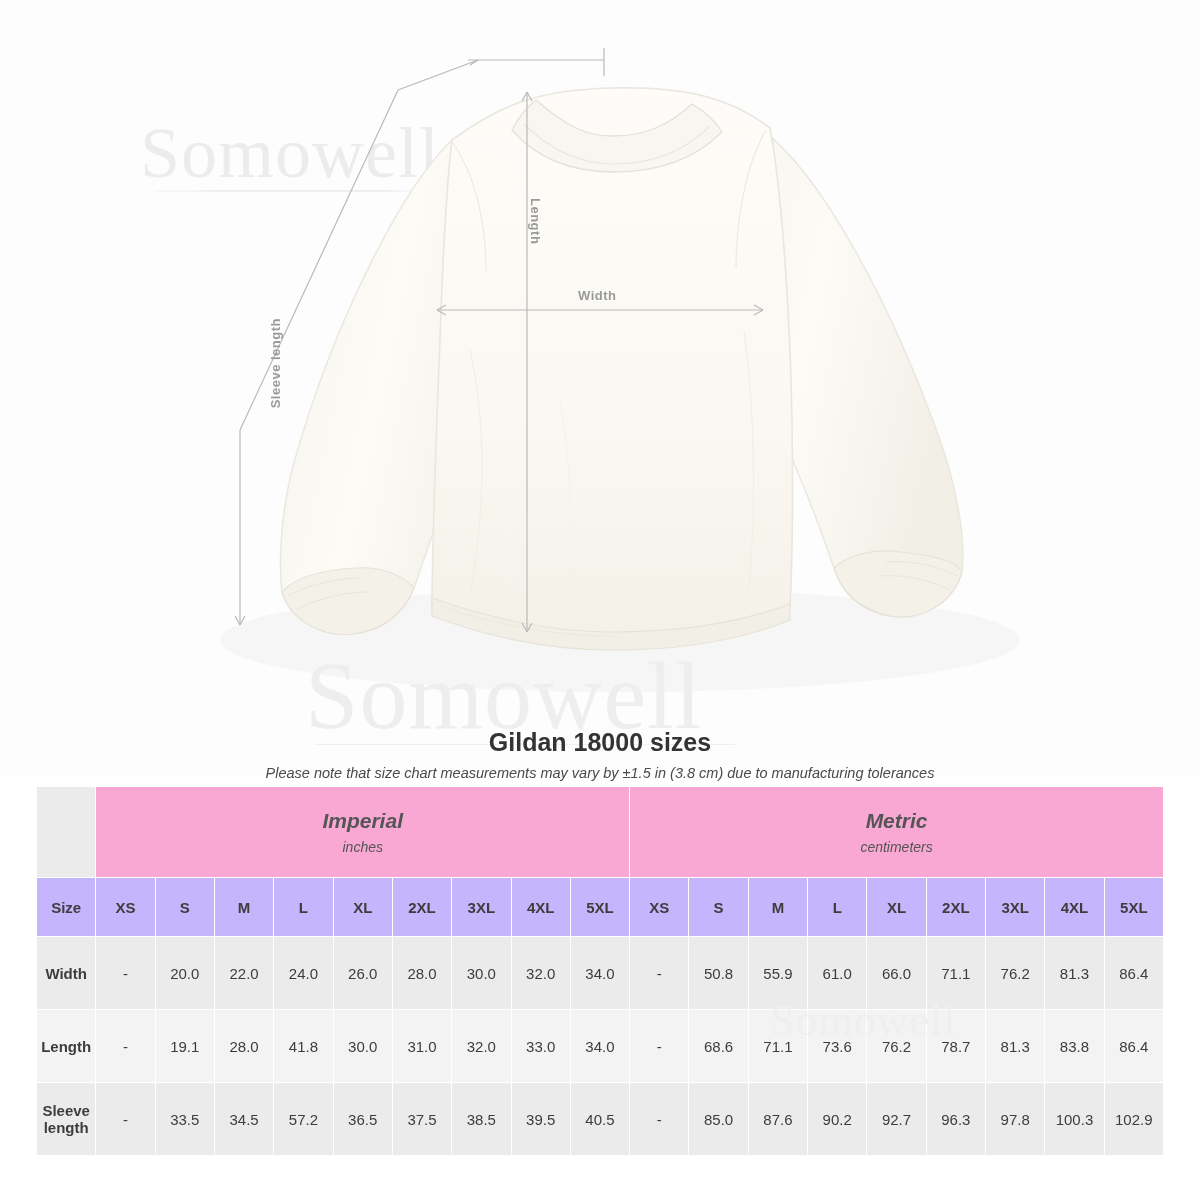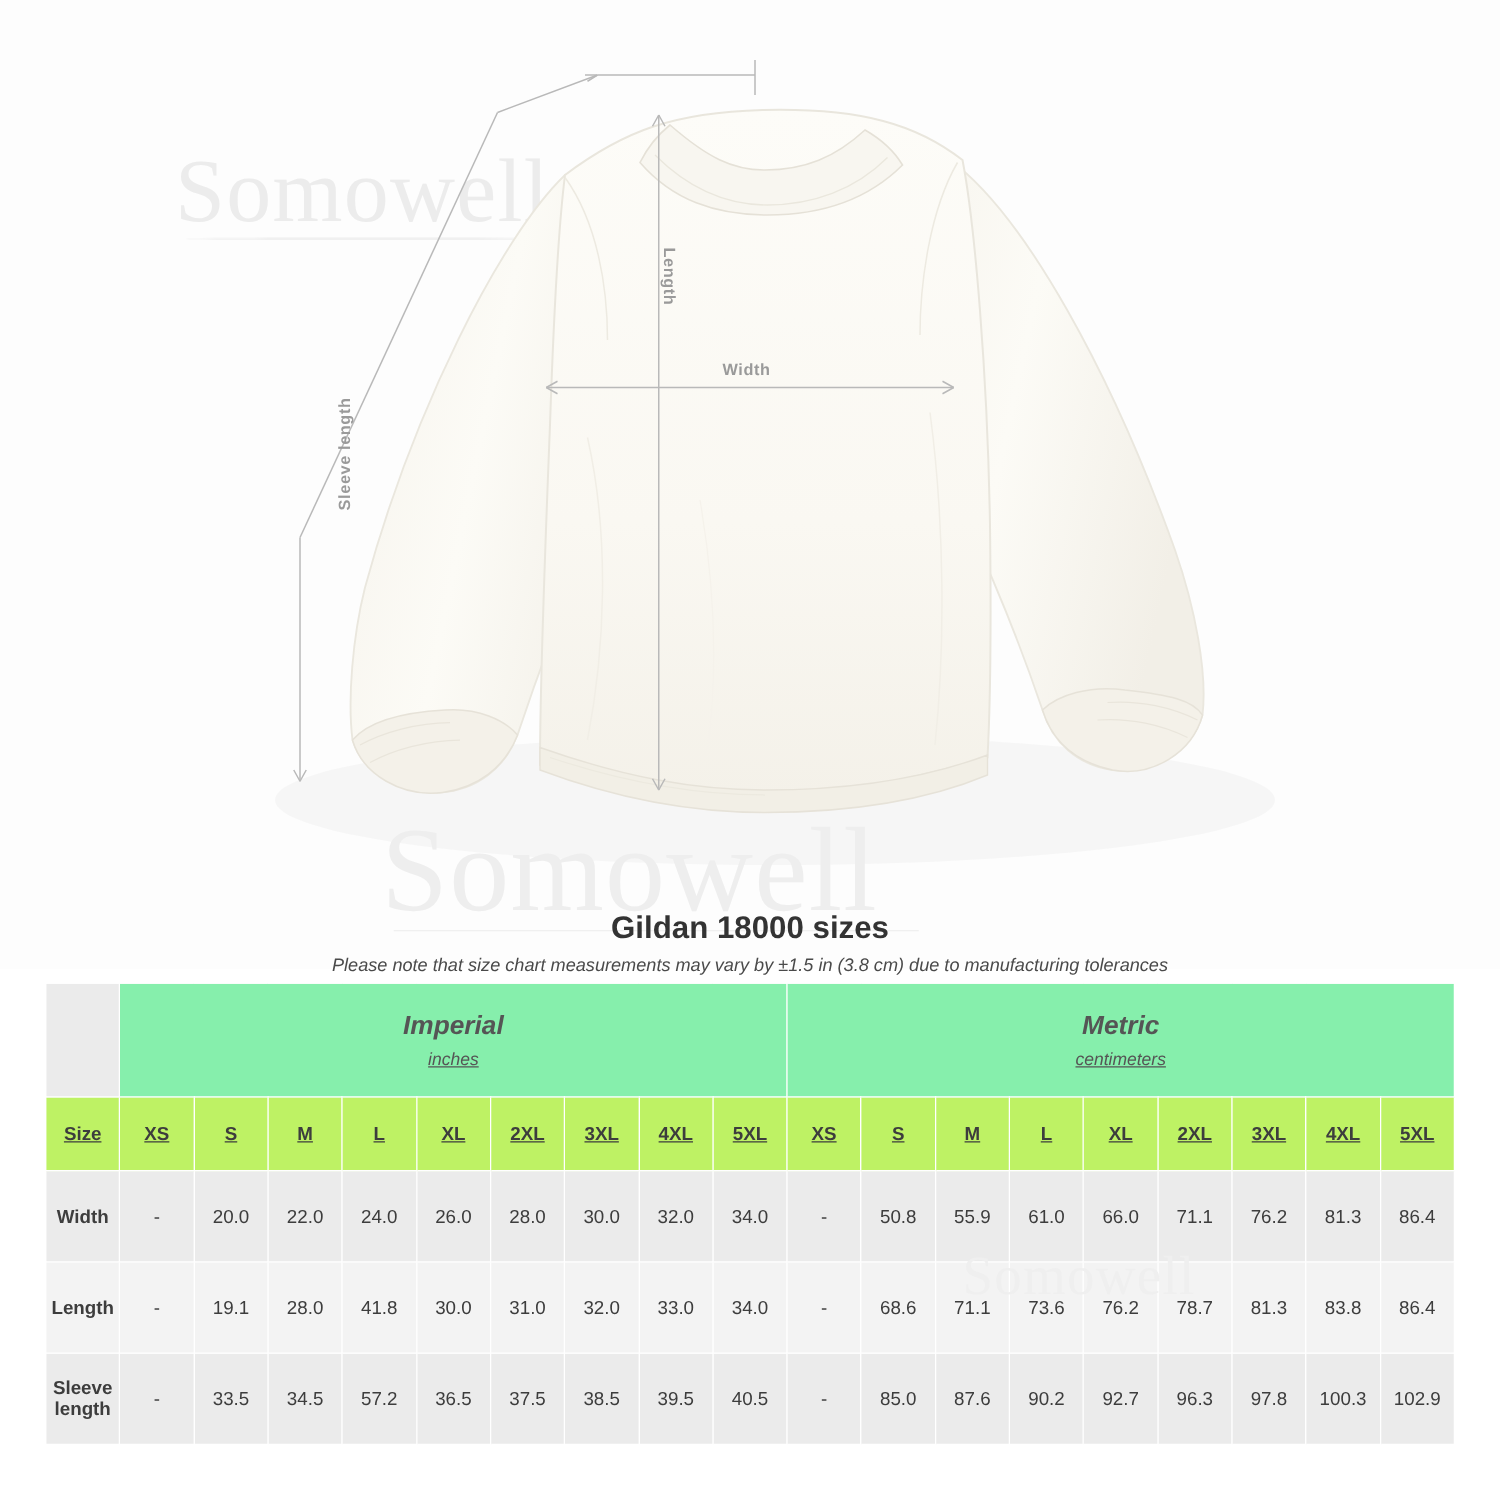--- a/index.html
+++ b/index.html
@@ -135,48 +135,46 @@
     border-collapse: collapse;
     table-layout: fixed;
     font-size: 14px;
   }
   #size-table td, #size-table th {
     border: 1px solid #ffffff;
     text-align: center;
     color: #3d3d3d;
   }
   .unit-head {
-    background: #86efac;
+    background: #f9a8d4;
     height: 88px;
     vertical-align: middle;
   }
   .unit-head .u-name {
     font-size: 21px;
     font-style: italic;
     font-weight: bold;
     color: #555;
     display: block;
   }
   .unit-head .u-sub {
     font-size: 14px;
     font-style: italic;
     color: #555;
     display: block;
     margin-top: 6px;
-    text-decoration: underline;
   }
   .blank-head { background: #ebebeb; }
 
   tr.head-row td {
-    background: #bef264;
+    background: #c4b5fd;
     height: 56px;
     font-weight: bold;
     font-size: 15px;
     color: #3d3d3d;
-    text-decoration: underline;
   }
   tr.head-row td.rowlabel { font-size: 15px; }
 
   tr.data-row td {
     height: 70px;
     font-size: 15px;
   }
   tr.r-odd td { background: #ebebeb; }
   tr.r-even td { background: #f3f3f3; }
   td.rowlabel {

